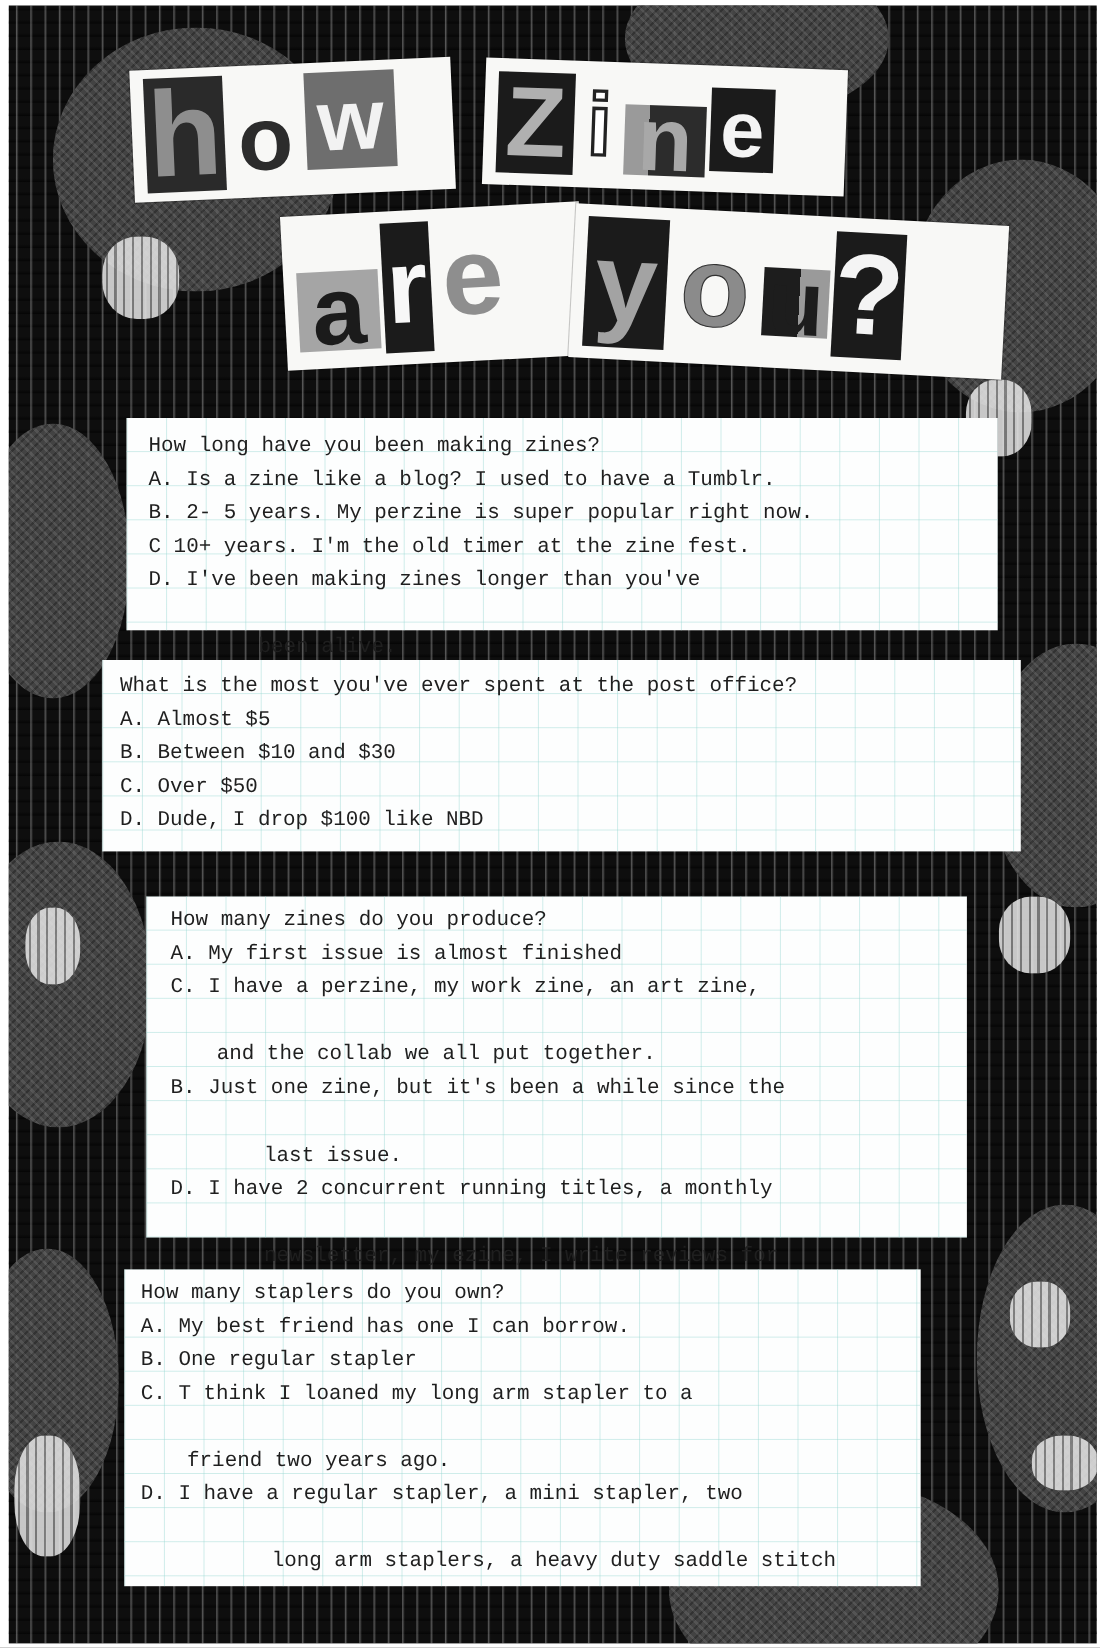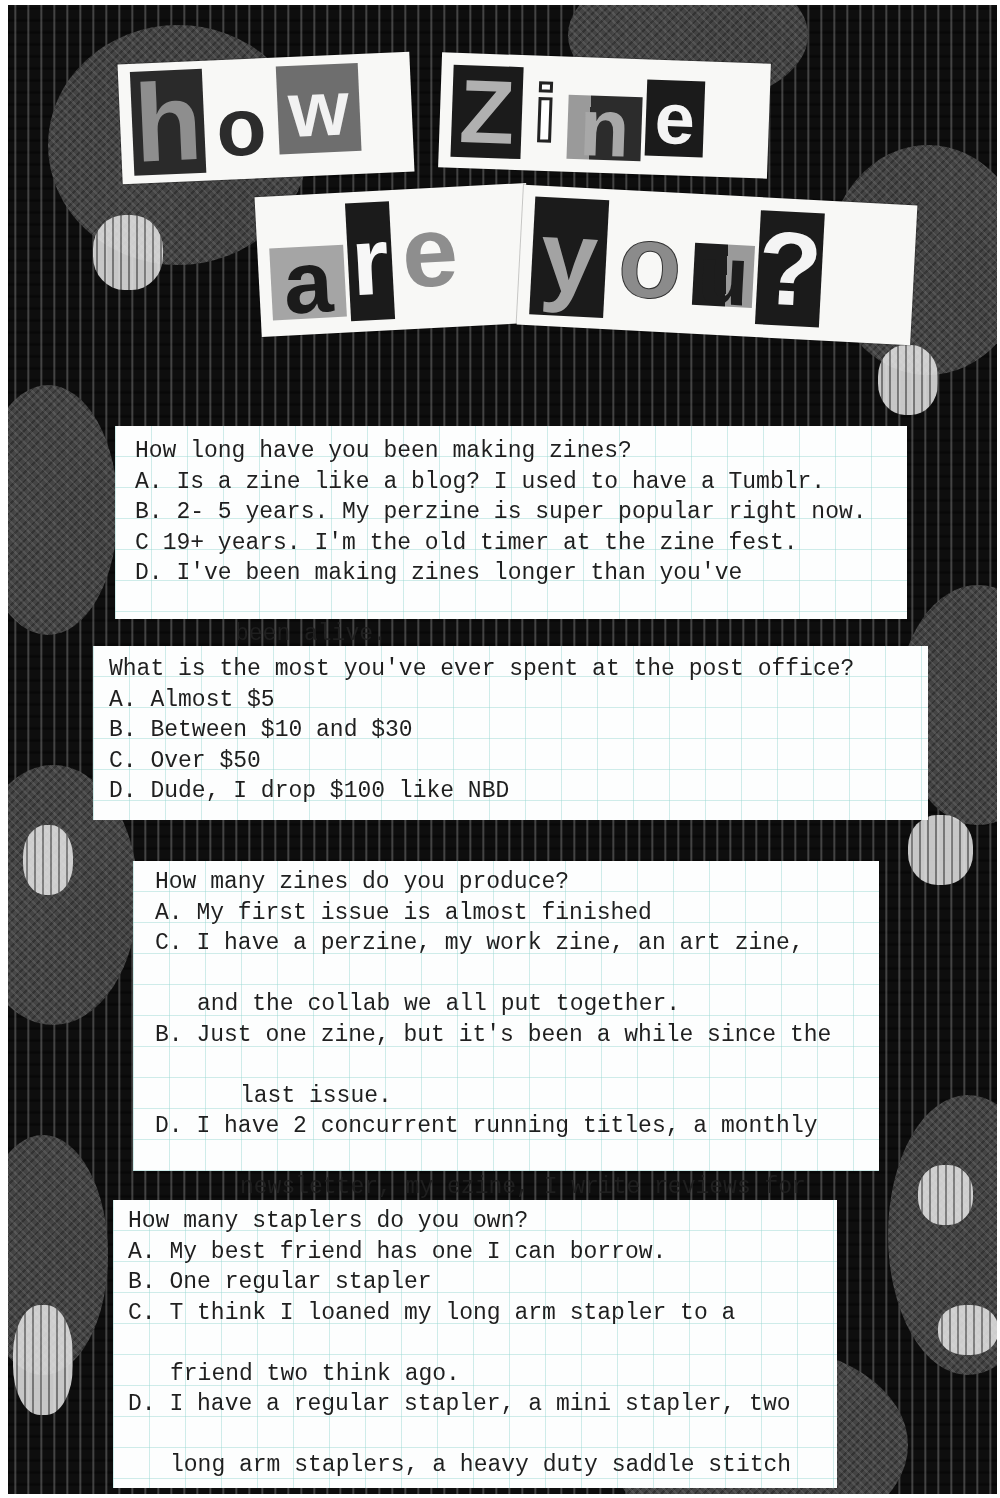--- a/index.html
+++ b/index.html
@@ -50,23 +50,22 @@
   .cut.black-grey { background: #1b1b1b; color: #b0b0b0; }
   .cut.lightbg { background: #a5a5a5; color: #1c1c1c; }
 
   
   .card {
     position: absolute; background-color: #fdfefe;
     background-image:
       linear-gradient(90deg, rgba(150,215,210,0.45) 1px, transparent 1px),
       linear-gradient(0deg, rgba(150,215,210,0.45) 1px, transparent 1px);
     background-size: 36px 31px;
-    color: #1f1f1f; font-size: 23px; line-height: 30.5px;
+    color: #1f1f1f; font-size: 19px; line-height: 30.5px;
     box-sizing: border-box;
-    margin-top: 46px;
   }
   .card .q { white-space: pre; }
   .card .opt { white-space: pre; }
   .card .cont { white-space: pre; }
   .q, .opt, .cont { display: block; }
 </style>
 </head>
 <body>
 
 <div class="knit-bg">
@@ -111,21 +110,21 @@
   <span class="cut black-grey" style="width:74px;height:118px;font-size:102px;color:#a3a3a3;">y</span>
   <span class="cut grey-none" style="width:80px;height:86px;font-size:104px;">o</span>
   <span class="cut lightbg" style="width:60px;height:62px;font-size:84px;background:linear-gradient(90deg,#1d1d1d 55%,#9a9a9a 55%);color:#1d1d1d;margin-top:20px;">u</span>
   <span class="cut black-grey" style="width:64px;height:114px;font-size:104px;color:#f4f4f4;">?</span>
 </div>
 
 <div class="card" style="left:115px;top:380px;width:792px;height:193px;padding:10px 0 0 20px;">
   <span class="q">How long have you been making zines?</span>
   <span class="opt"><span>A.</span> <span>Is a zine like a blog? I used to have a Tumblr.</span></span>
   <span class="opt"><span>B.</span> <span>2- 5 years. My perzine is super popular right now.</span></span>
-  <span class="opt"><span>C</span> <span>19+ years. I'm the old timer at the zine fest.</span></span>
+  <span class="opt"><span>C</span> <span>10+ years. I'm the old timer at the zine fest.</span></span>
   <span class="opt"><span>D.</span> <span>I've been making zines longer than you've</span>
     <span class="cont" style="padding-left:100px;">been alive.</span></span>
 </div>
 
 <div class="card" style="left:93px;top:600px;width:835px;height:174px;padding:8px 0 0 16px;">
   <span class="q">What is the most you've ever spent at the post office?</span>
   <span class="opt"><span>A.</span> <span>Almost $5</span></span>
   <span class="opt"><span>B.</span> <span>Between $10 and $30</span></span>
   <span class="opt"><span>C.</span> <span>Over $50</span></span>
   <span class="opt"><span>D.</span> <span>Dude, I drop $100 like NBD</span></span>
@@ -142,18 +141,18 @@
     <span class="cont" style="padding-left:85px;">newsletter, my ezine, I write reviews for</span>
     <span class="cont" style="padding-left:70px;">a music zine, and also I just finished a new</span>
     <span class="cont" style="padding-left:70px;">zine while taking this quiz.</span></span>
 </div>
 
 <div class="card" style="left:113px;top:1154px;width:724px;height:288px;padding:6px 0 0 15px;">
   <span class="q">How many staplers do you own?</span>
   <span class="opt"><span>A.</span> <span>My best friend has one I can borrow.</span></span>
   <span class="opt"><span>B.</span> <span>One regular stapler</span></span>
   <span class="opt"><span>C.</span> <span>T think I loaned my long arm stapler to a</span>
-    <span class="cont" style="padding-left:42px;">friend two think ago.</span></span>
+    <span class="cont" style="padding-left:42px;">friend two years ago.</span></span>
   <span class="opt"><span>D.</span> <span>I have a regular stapler, a mini stapler, two</span>
-    <span class="cont" style="padding-left:42px;">long arm staplers, a heavy duty saddle stitch</span>
+    <span class="cont" style="padding-left:42px;text-align:center;">long arm staplers, a heavy duty saddle stitch</span>
     
     </span>
 </div>
 
 </body></html>

